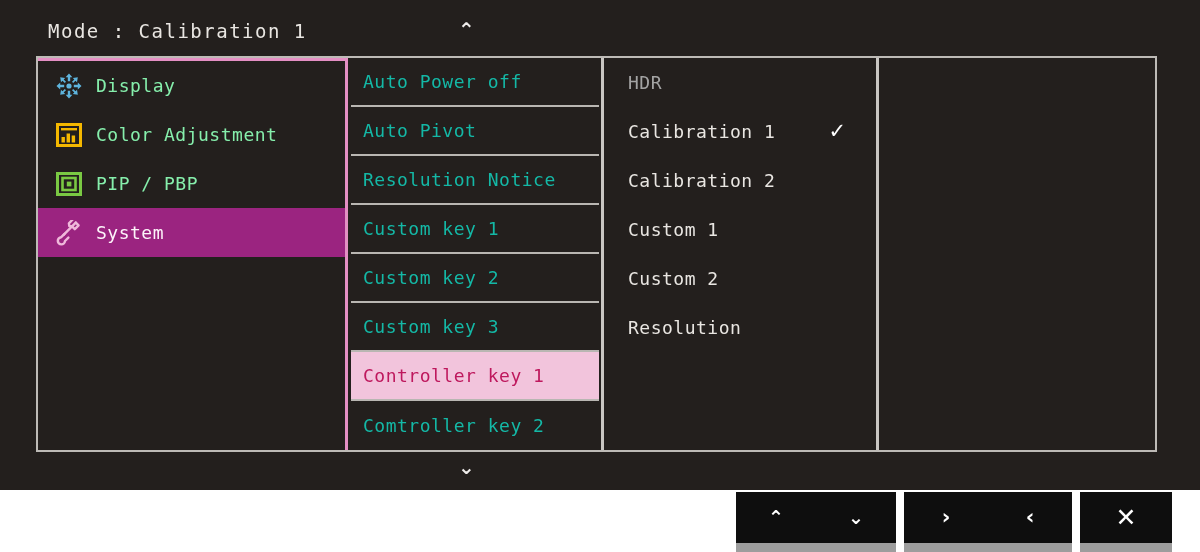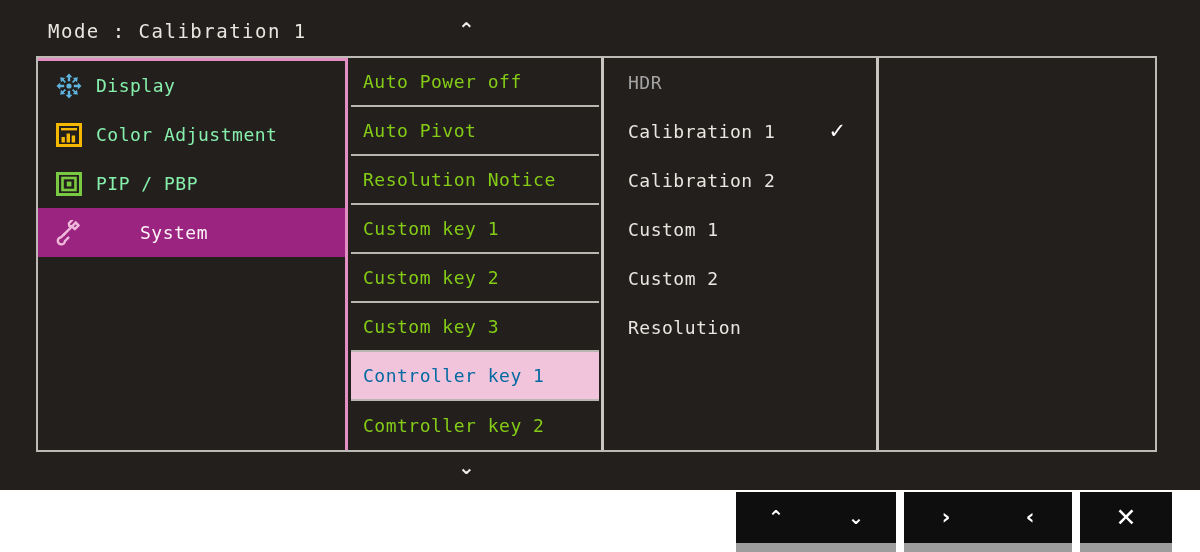--- a/index.html
+++ b/index.html
@@ -51,21 +51,21 @@
     border-top:3px solid #e48fc4;
     border-right:3px solid #e48fc4;
     background:#231f1d;
   }
   .cat-row {
     position:relative; height:49px;
     display:flex; align-items:center;
     padding-left:18px;
     background:#231f1d;
   }
-  .cat-row.selected { background:#9b2480;gap:44px; }
+  .cat-row.selected { background:#9b2480; }
   .cat-icon {
     width:26px; height:26px; margin-right:14px;
     flex:0 0 26px; display:block;
   }
   .cat-label {
     font-size:18px; color:#86efac; letter-spacing:0.5px; white-space:pre;
   }
   .cat-row.selected .cat-label { color:#fdf4f9; }
 
   
@@ -75,23 +75,23 @@
   .set-row {
     position:relative; height:49px;
     display:flex; align-items:center;
     padding-left:12px;
     background:#231f1d;
     border-bottom:2px solid #b9b6b2;
   }
   .set-row:last-child { border-bottom:none; }
   .set-row.selected { background:#f2c4dc; }
   .set-label {
-    font-size:18px; color:#84cc16; letter-spacing:0.5px; white-space:pre;
-  }
-  .set-row.selected .set-label { color:#0369a1; }
+    font-size:18px; color:#14b8a6; letter-spacing:0.5px; white-space:pre;
+  }
+  .set-row.selected .set-label { color:#be185d; }
 
   
   .col-values {
     position:absolute; left:563px; top:0; width:278px; height:392px;
     border-left:3px solid #c9c6c2;
     border-right:3px solid #c9c6c2;
     background:#231f1d;
   }
   .val-row {
     position:relative; height:49px;

